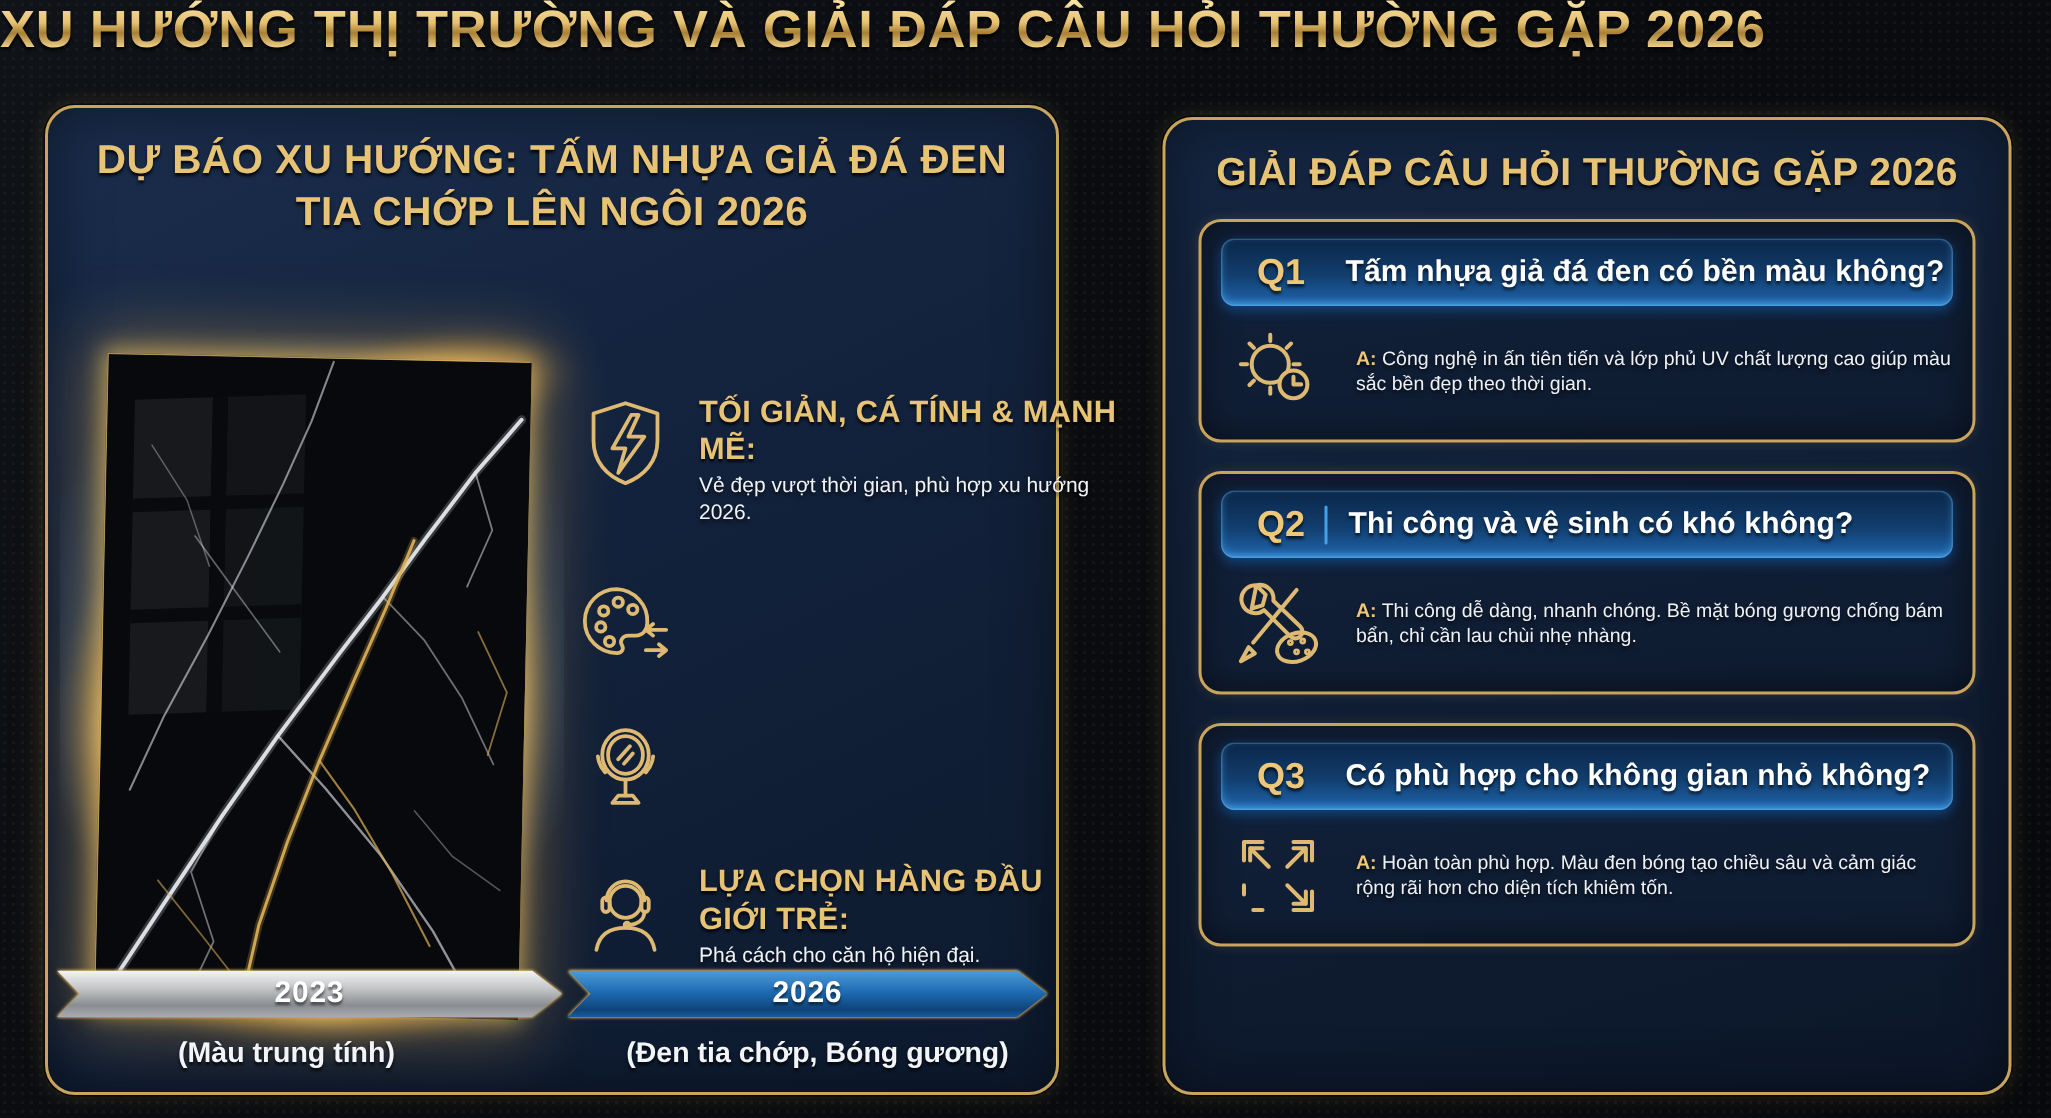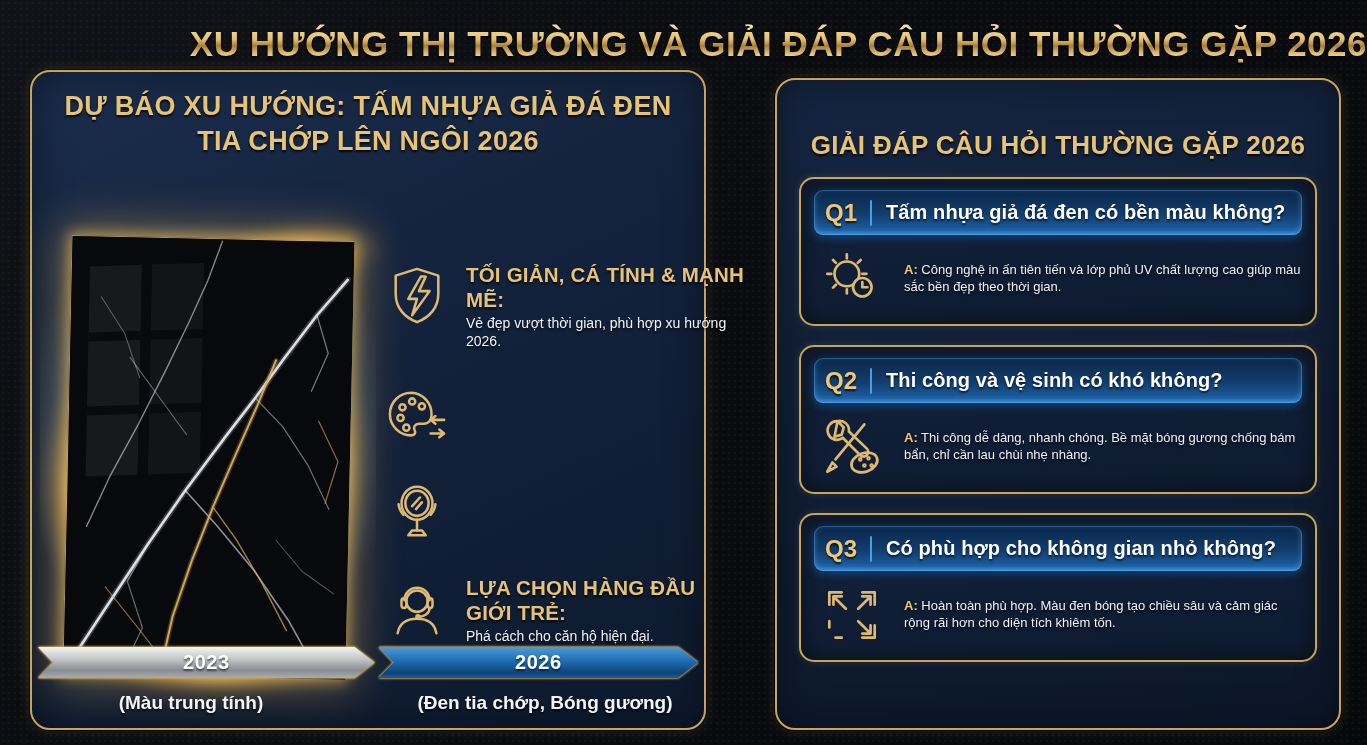--- a/index.html
+++ b/index.html
@@ -11,22 +11,22 @@
       radial-gradient(rgba(255,255,255,0.035) 1px, transparent 1.3px),
       linear-gradient(135deg,#101317 0%, #0a0c10 40%, #08090c 100%);
     background-size:6px 6px, 100% 100%;
     overflow:hidden;
     position:relative;
   }
   .page { position:relative; width:1367px; height:745px; }
 
   
   .main-title {
-    position:absolute; top:24px; left:0; width:100%;
-    text-align:right; font-size:35px; font-weight:800; letter-spacing:.5px;
+    position:absolute; top:0; left:0; width:100%;
+    text-align:left; font-size:35px; font-weight:800; letter-spacing:.5px;
     background:linear-gradient(180deg,#f8e3a4 0%,#e6c171 38%,#a87f35 55%,#eccd85 78%,#caa050 100%);
     -webkit-background-clip:text; background-clip:text; color:transparent;
     filter:drop-shadow(0 2px 1px rgba(0,0,0,.85));
   }
 
   
   .panel {
     position:absolute; border:2px solid #c9a55c; border-radius:20px;
     background:linear-gradient(155deg,#1a2d4c 0%,#13223c 45%,#0d1a2e 100%);
     box-shadow:0 0 0 1px rgba(0,0,0,.7), inset 0 0 40px rgba(0,0,0,.45), 0 0 14px rgba(212,175,90,.18);
@@ -96,32 +96,31 @@
   .banner.blue { background:linear-gradient(180deg,#4e9bd8 0%,#1f6cb4 45%,#0e4379 85%,#1a5c9e 100%); }
   .timeline-labels { position:absolute; left:6px; right:6px; bottom:14px; display:flex;gap:48px; }
   .timeline-labels .tl { flex:1; text-align:center; color:#f2f4f8; font-size:19px; font-weight:600;
     text-shadow:0 2px 2px rgba(0,0,0,.75); }
 
   
   .rp-title {
     padding-top:19px; text-align:center; color:#e7c376;
     font-size:26px; font-weight:800; letter-spacing:.3px;
     text-shadow:0 2px 2px rgba(0,0,0,.8);
-    margin-top:31px;
   }
   .faq-list { margin:16px 22px 0; display:flex; flex-direction:column; gap:19px; }
   .faq-card {
     border:2px solid #c9a55c; border-radius:15px;
     background:linear-gradient(170deg,#122richa040 0%, #0e1b30 100%);
     background:linear-gradient(170deg,#12213a 0%, #0e1b30 100%);
     box-shadow:inset 0 0 24px rgba(0,0,0,.5), 0 0 8px rgba(212,175,90,.15);
     padding:11px 13px 12px;
   }
   .faq-header {
-    height:45px; border-radius:9px; display:flex; align-items:center; padding:0 11px;
+    height:45px; border-radius:9px; display:flex; align-items:center; padding:0 24px;
     background:linear-gradient(180deg,#0a2648 0%,#123e6e 55%,#1c5da0 90%,#2f7cc2 100%);
     box-shadow:0 3px 8px rgba(20,120,220,.4), inset 0 0 0 1px rgba(110,190,255,.28), inset 0 -2px 6px rgba(90,190,255,.45);
   }
   .q-badge { color:#eec878; font-size:24px; font-weight:800; margin-right:13px;
     text-shadow:0 2px 2px rgba(0,0,0,.7); }
   .q-divider { width:2px; height:26px; background:#46a0e8; margin-right:14px; border-radius:1px; }
   .q-text { color:#fff; font-size:20px; font-weight:700; letter-spacing:.1px;
     text-shadow:0 2px 2px rgba(0,0,0,.6); white-space:nowrap; }
   .faq-body { display:flex; align-items:center; gap:14px; margin-top:11px; }
   .a-icon { flex:0 0 76px; display:flex; justify-content:center; }

